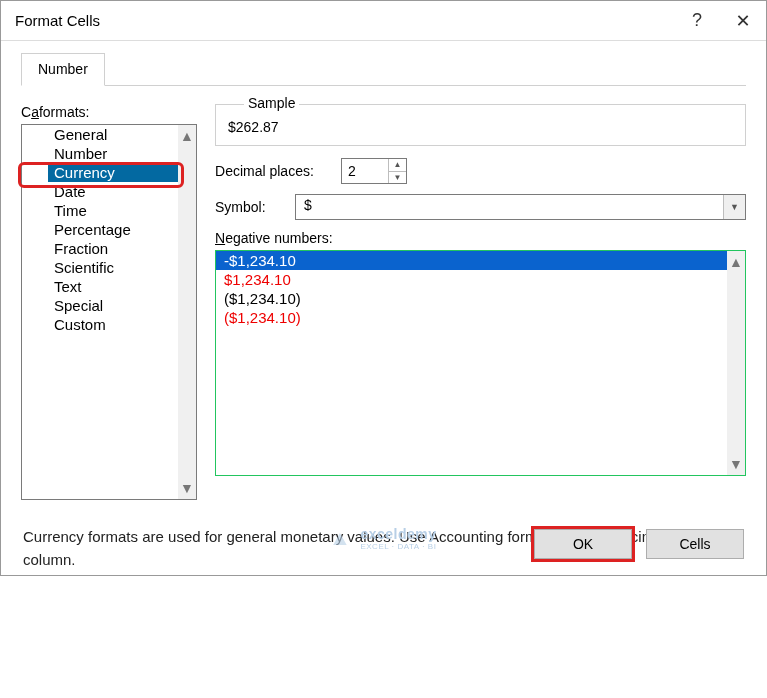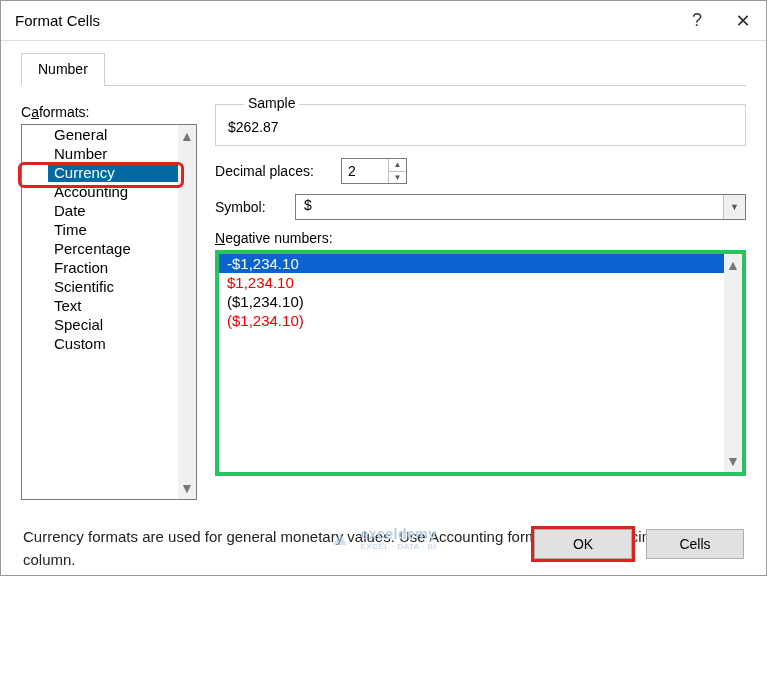--- a/index.html
+++ b/index.html
@@ -27,21 +27,21 @@
 .row { display: flex; align-items: center; margin-bottom: 10px; gap: 10px; }
 .row .lab { min-width: 116px; }
 .spinner { display: flex; border: 1px solid #7a7a7a; height: 26px; }
 .spinner input { border: none; width: 46px; padding: 0 6px; outline: none; font-size: 14px; }
 .spinner .arrows { width: 18px; border-left: 1px solid #bdbdbd; display: flex; flex-direction: column; }
 .spinner .arrows div { flex: 1; display: flex; align-items: center; justify-content: center; font-size: 8px; color: #555; border-bottom: 1px solid #bdbdbd; }
 .spinner .arrows div:last-child { border-bottom: none; }
 .combo { flex: 1; display: flex; border: 1px solid #7a7a7a; height: 26px; }
 .combo .val { flex: 1; padding: 2px 8px; }
 .combo .drop { width: 22px; border-left: 1px solid #bdbdbd; background: #efefef; display: flex; align-items: center; justify-content: center; font-size: 9px; color: #555; }
-.neglist { border: 4px solid #22c55e; height: 226px; position: relative; background: #fff; }
+.neglist { border: 1px solid #22c55e; height: 226px; position: relative; background: #fff; }
 .neglist .items { position: absolute; inset: 0 18px 0 0; }
 .neglist .opt { padding: 1px 8px; font-size: 15px; }
 .neglist .opt.sel { background: #0a63ce; color: #fff; }
 .neglist .opt.red { color: #e00; }
 .desc { padding: 26px 2px 0 2px; line-height: 1.5; font-size: 15px; color: #222; }
 .footer { position: absolute; bottom: 16px; right: 22px; display: flex; gap: 14px; align-items: center; }
 .dbtn { width: 98px; height: 30px; border: 1px solid #adadad; background: #e1e1e1; display: flex; align-items: center; justify-content: center; position: relative; }
 .dbtn.primary { box-shadow: 0 0 0 3px #d22; }
 .watermark { position: absolute; bottom: 24px; left: 50%; transform: translateX(-50%); color: #b7cfe6; font-size: 13px; display: flex; align-items: center; gap: 12px; letter-spacing: .5px; }
 .watermark svg { opacity: .6; }
@@ -65,21 +65,20 @@
     <div class="panel">
       <div class="col-left">
         <div class="lbl">
           <span>C</span><span class="u">a</span><span>formats:</span>
         </div>
         <div class="listbox">
           <div class="items" id="cat-items">
               <div class="item">General</div>
               <div class="item">Number</div>
               <div class="item selected">Currency</div>
-              <div class="item">Accounting</div>
               <div class="item">Date</div>
               <div class="item">Time</div>
               <div class="item">Percentage</div>
               <div class="item">Fraction</div>
               <div class="item">Scientific</div>
               <div class="item">Text</div>
               <div class="item">Special</div>
               <div class="item">Custom</div>
             </div>
           <div class="sb">

